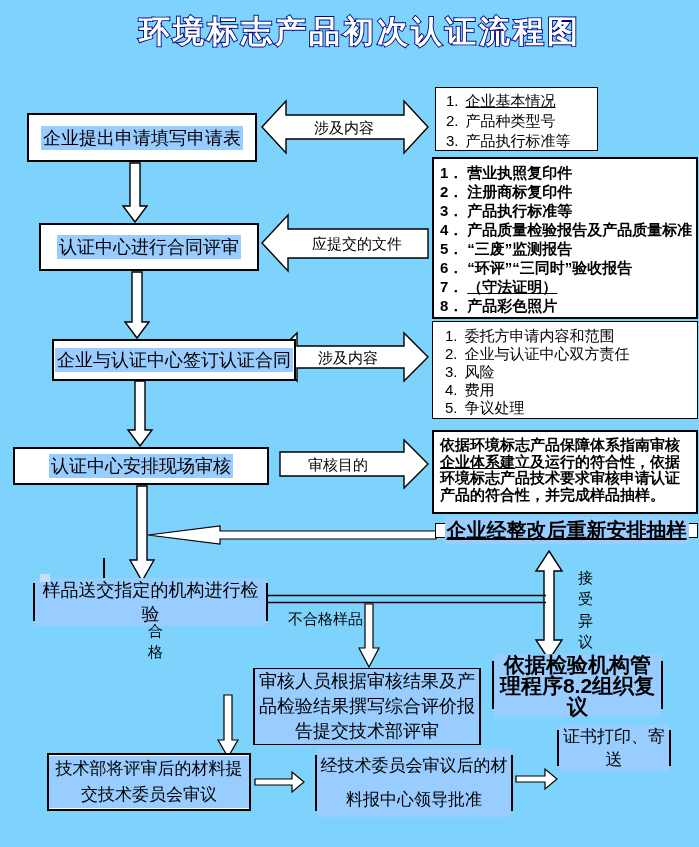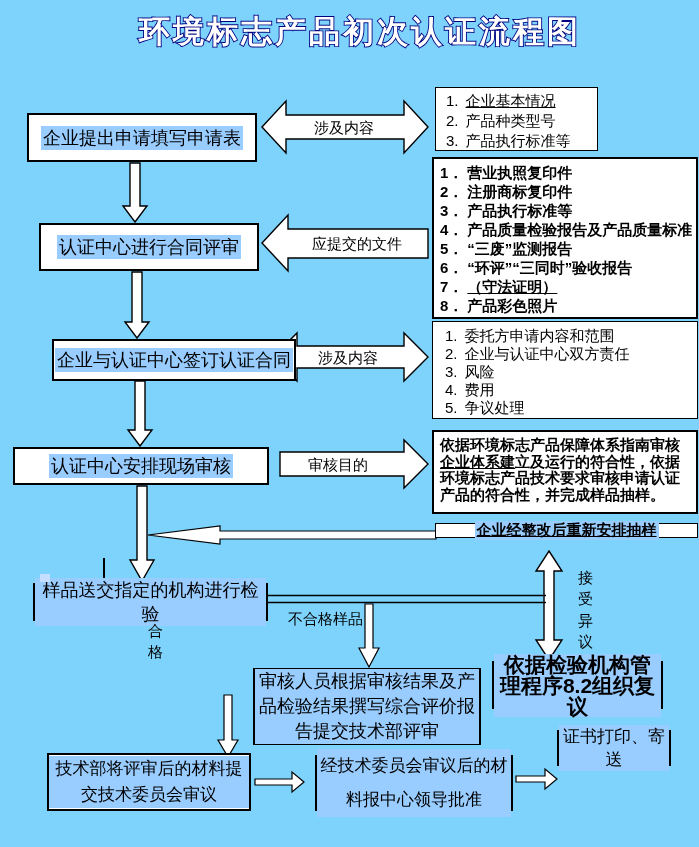--- a/index.html
+++ b/index.html
@@ -29,21 +29,21 @@
       line-height:16.5px;padding:5px 6px 4px 6px;text-align:left;}
   #b1{left:27px;top:113px;width:230px;height:49px;font-size:18px;}
   #b2{left:39px;top:223px;width:220px;height:48px;font-size:18px;}
   #b3{left:25px;top:339px;width:244px;height:42px;font-size:18px;margin-left:27px;}
   #b4{left:13px;top:447px;width:256px;height:38px;font-size:18px;}
   #b5{left:33px;top:583px;width:235px;height:38px;font-size:18px;}
   #b9{left:253px;top:668px;width:228px;height:77px;font-size:18px;line-height:25px;}
   #b6{left:47px;top:753px;width:204px;height:58px;font-size:17px;line-height:26px;}
   #b7{left:315px;top:755px;width:198px;height:56px;font-size:17px;line-height:34px;}
   #b8{left:557px;top:730px;width:114px;height:36px;font-size:17px;}
-  #r5{left:435px;top:523px;width:263px;height:15px;font-size:15px;border-width:1px;}
+  #r5{left:435px;top:523px;width:263px;height:15px;font-size:20px;border-width:1px;}
   #r6{left:492px;top:661px;width:171px;height:48px;font-size:21px;line-height:21px;}
   #lab-involve1{left:314px;top:119px;}
   #lab-submit{left:312px;top:235px;}
   #lab-involve2{left:318px;top:349px;}
   #lab-audit{left:308px;top:456px;}
   #lab-unq{left:288px;top:610px;}
   #lab-qualified{left:147px;top:620px;}
   #lab-accept{left:577px;top:557px;margin-top:10px;}
   #lab-objection{left:577px;top:610px;}
   #title-svg{position:absolute;left:0;top:8px;z-index:2;}

